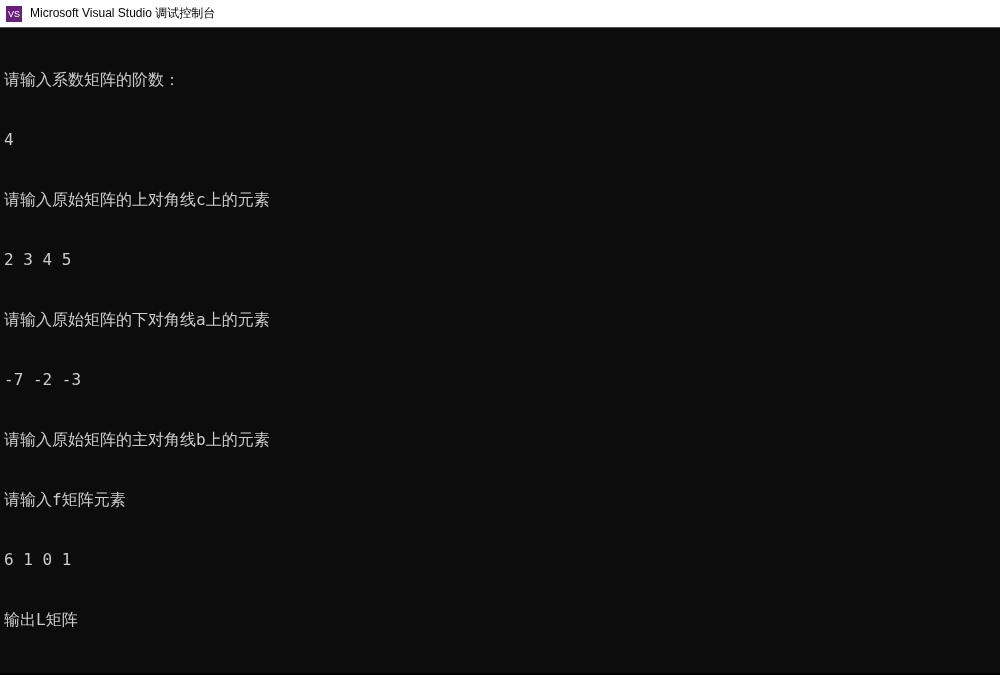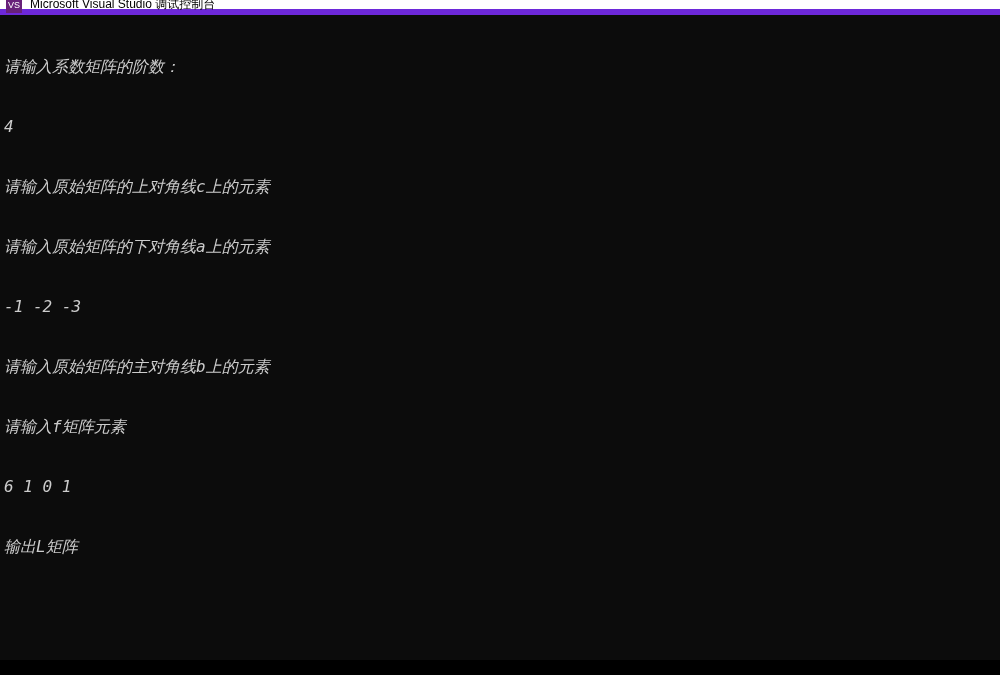--- a/index.html
+++ b/index.html
@@ -9,25 +9,25 @@
     }
     body {
       width: 1000px;
       height: 675px;
       background: #000;
       font-family: 'SimSun', 'Consolas', monospace;
       overflow: hidden;
     }
     .title-bar {
       background: #fff;
-      height: 15px;
+      height: 28px;
       display: flex;
       align-items: center;
       padding: 0 6px;
-      border-bottom: 6px solid #6d28d9;
+      border-bottom: 1px solid #6d28d9;
     }
     .app-icon {
       width: 16px;
       height: 16px;
       background: #68217a;
       margin-right: 8px;
       display: flex;
       align-items: center;
       justify-content: center;
       color: #fff;
@@ -45,39 +45,39 @@
       padding: 2px 4px;
       font-size: 16px;
       line-height: 1.25;
       font-family: 'SimSun', 'NSimSun', 'Consolas', monospace;
       white-space: pre;
       height: calc(100% - 30px);
       overflow: hidden;
     }
     .console-line {
       white-space: pre;
-      font-style: italic;
     }
   </style>
 </head>
 <body>
 
 <div class="title-bar">
   <div class="app-icon">
     <span>VS</span>
   </div>
   <div class="title-text">Microsoft Visual Studio 调试控制台</div>
 </div>
 
 <div class="console-content">
   <div class="console-line">请输入系数矩阵的阶数：</div>
   <div class="console-line">4</div>
   <div class="console-line">请输入原始矩阵的上对角线c上的元素</div>
+  <div class="console-line">2 3 4 5</div>
   <div class="console-line">请输入原始矩阵的下对角线a上的元素</div>
-  <div class="console-line">-1 -2 -3</div>
+  <div class="console-line">-7 -2 -3</div>
   <div class="console-line">请输入原始矩阵的主对角线b上的元素</div>
   <div class="console-line">请输入f矩阵元素</div>
   <div class="console-line">6 1 0 1</div>
   <div class="console-line">输出L矩阵</div>
   
   
   
   
   
   

